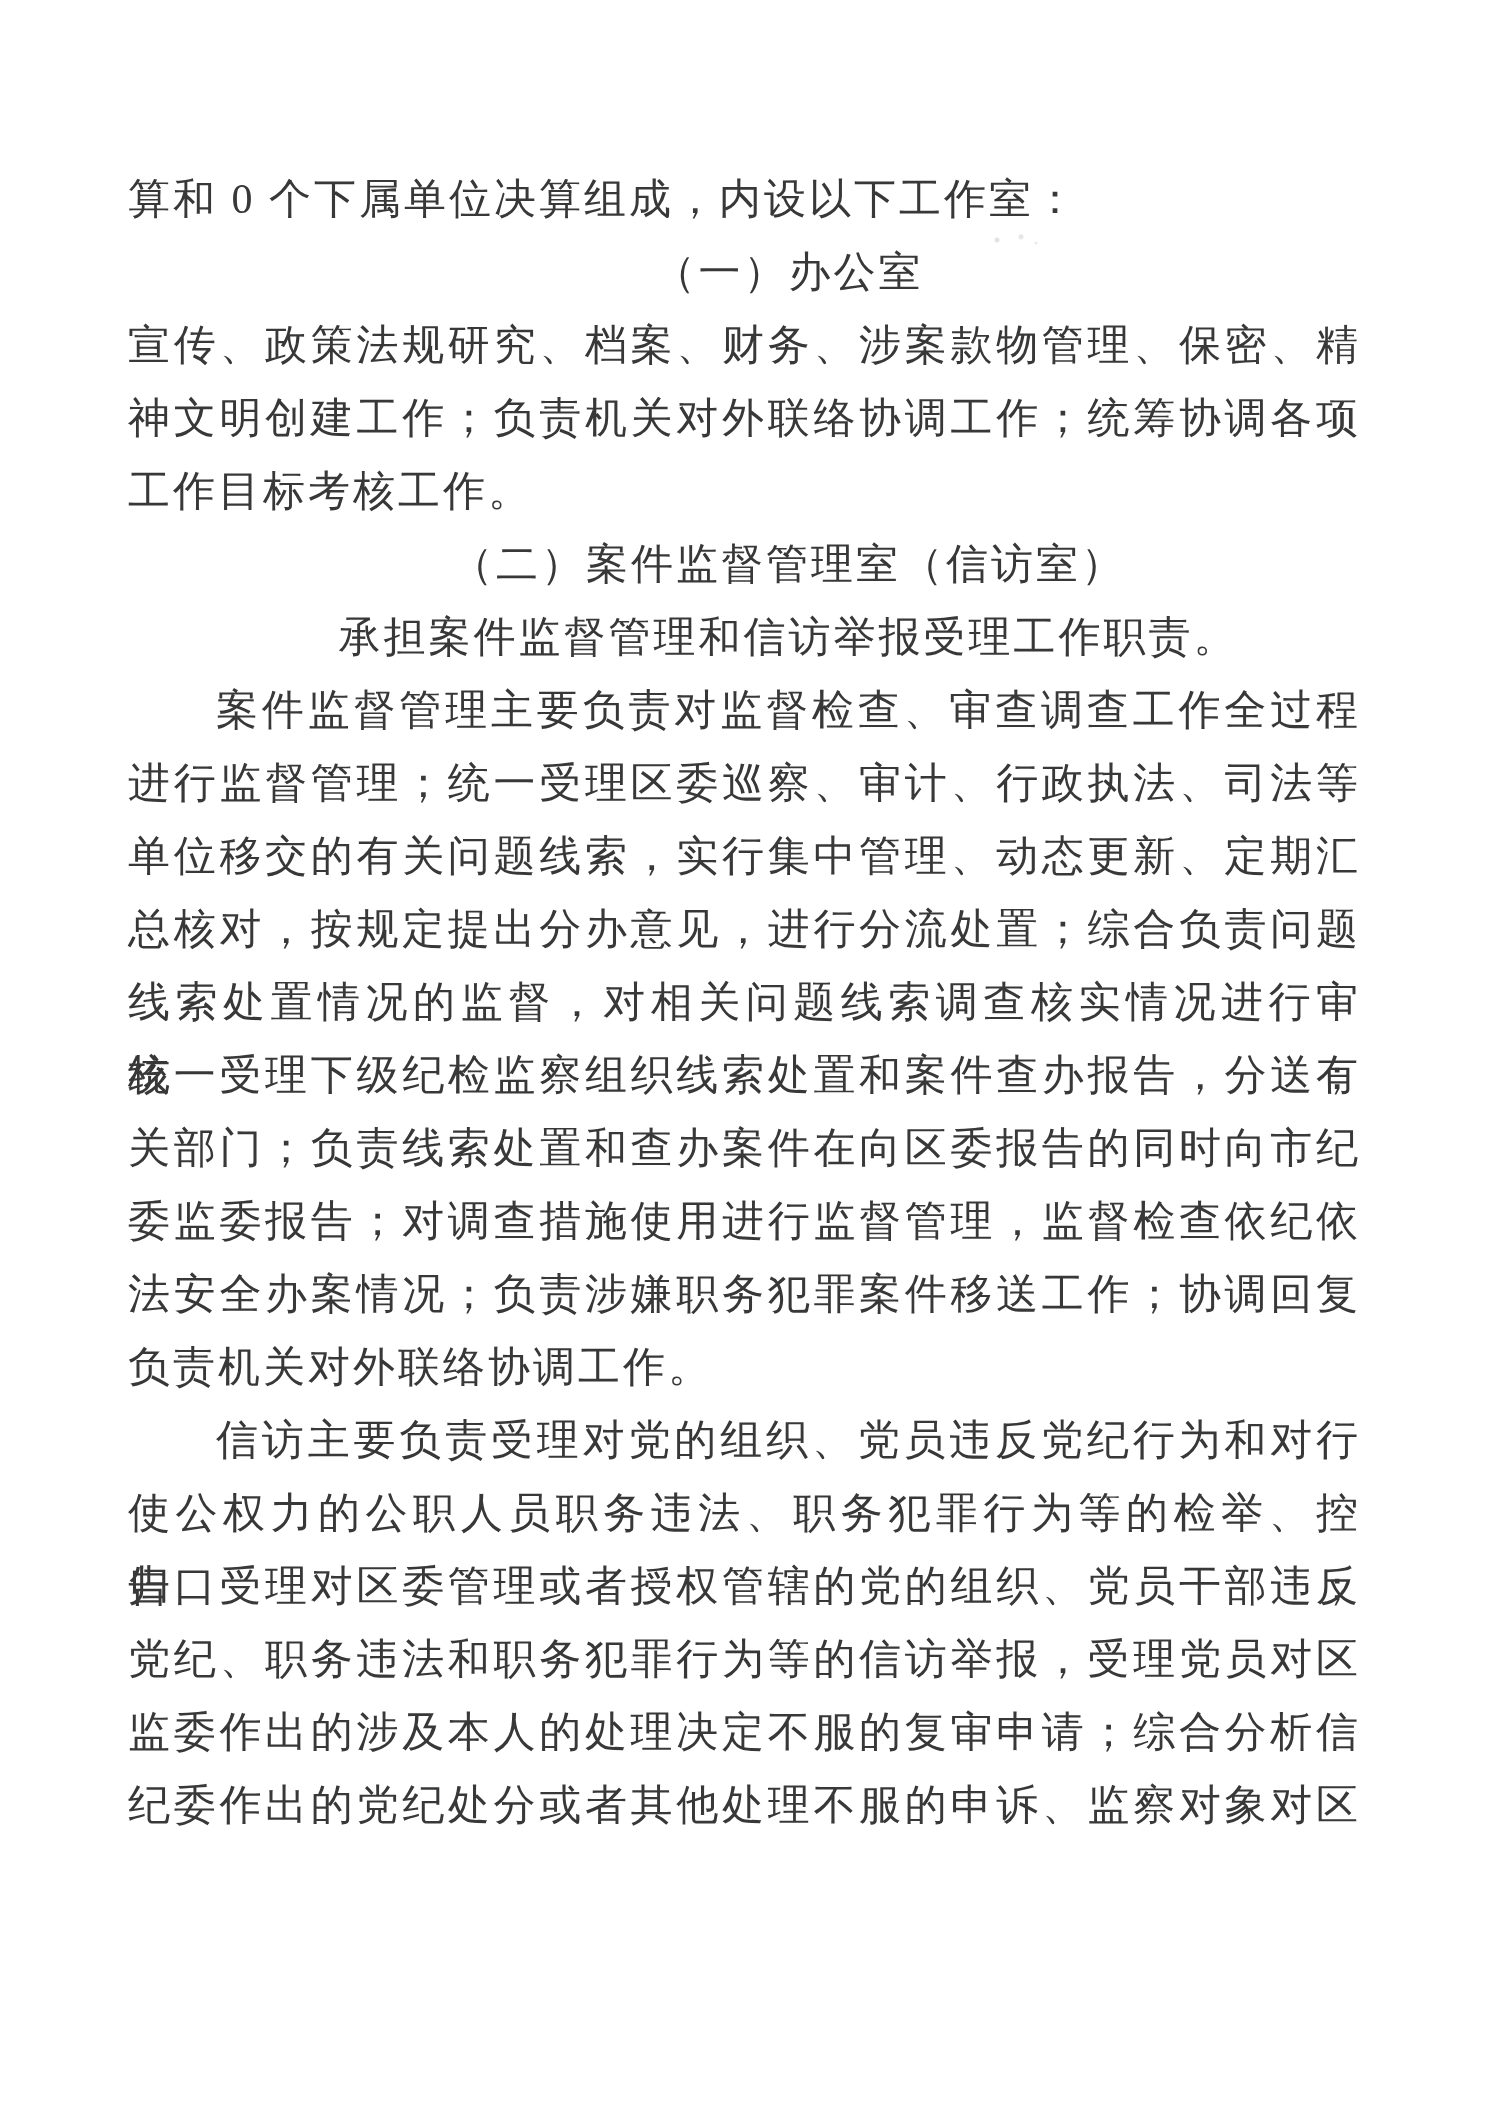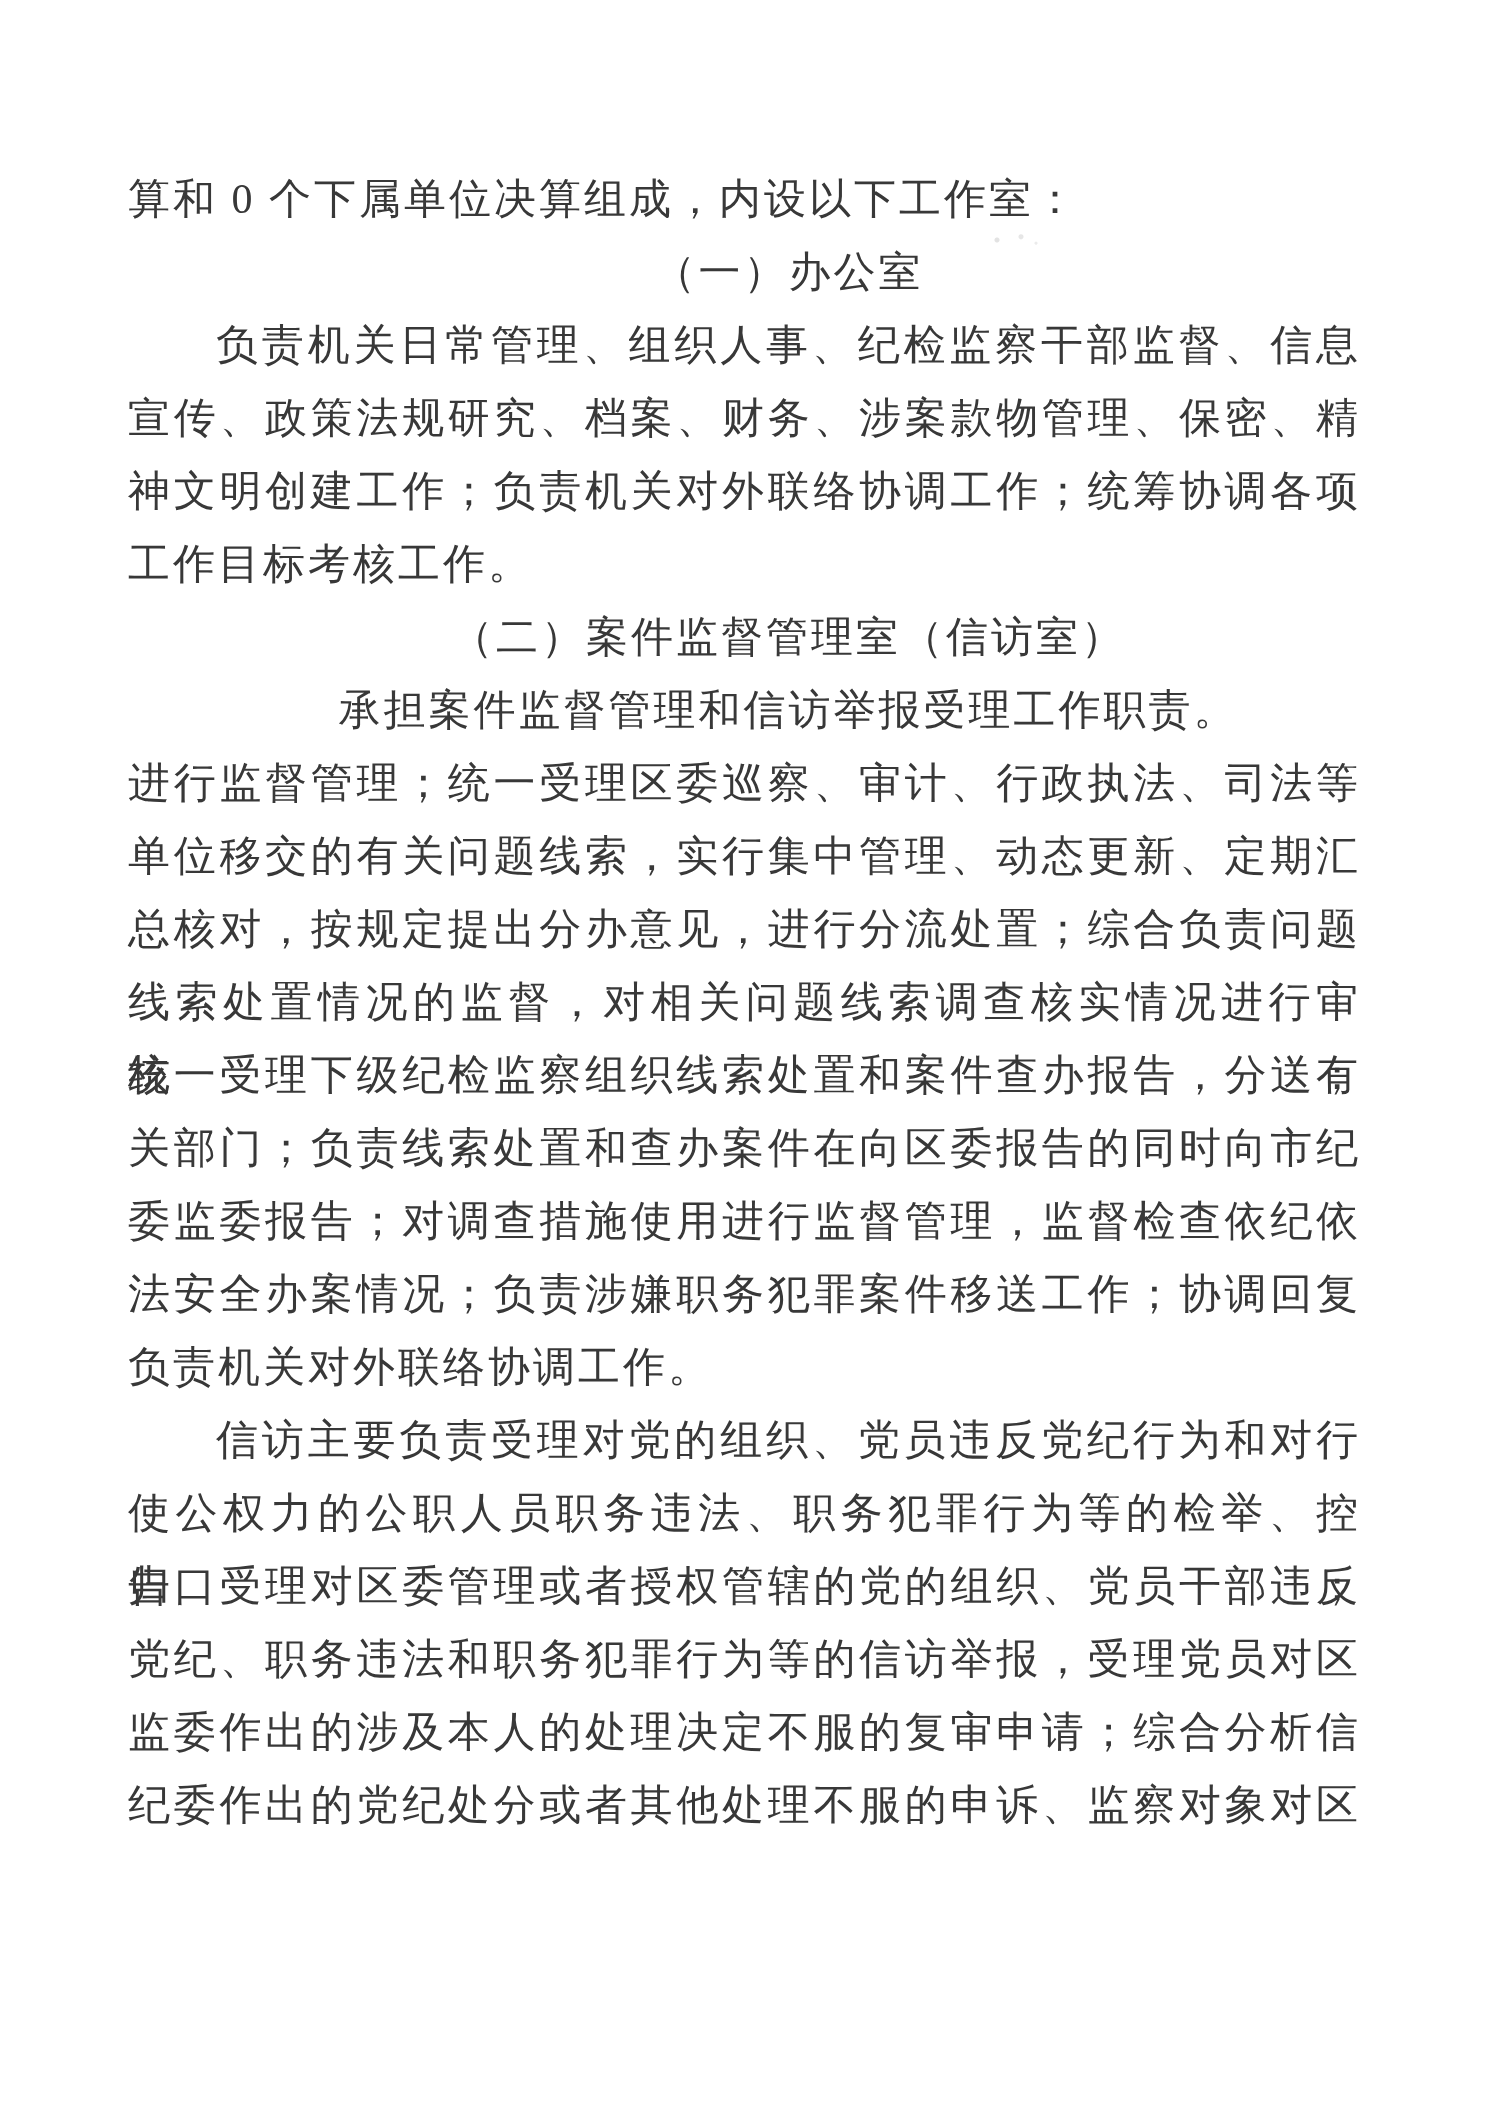--- a/index.html
+++ b/index.html
@@ -58,26 +58,26 @@
   }
 </style>
 </head>
 <body>
 
 <div class="page">
   <div class="smudge"></div>
   <div class="textblock">
     <p class="line">算和 0 个下属单位决算组成，内设以下工作室：</p>
     <p class="line indent">（一）办公室</p>
-    <p class="line indent fit">负责机关日常管理、组织人事、纪检监察干部监督、信息</p>
     <p class="line fit">宣传、政策法规研究、档案、财务、涉案款物管理、保密、精</p>
     <p class="line fit">神文明创建工作；负责机关对外联络协调工作；统筹协调各项</p>
     <p class="line">工作目标考核工作。</p>
     <p class="line indent">（二）案件监督管理室（信访室）</p>
     <p class="line indent">承担案件监督管理和信访举报受理工作职责。</p>
+    <p class="line indent fit">案件监督管理主要负责对监督检查、审查调查工作全过程</p>
     <p class="line fit">进行监督管理；统一受理区委巡察、审计、行政执法、司法等</p>
     <p class="line fit">单位移交的有关问题线索，实行集中管理、动态更新、定期汇</p>
     <p class="line fit">总核对，按规定提出分办意见，进行分流处置；综合负责问题</p>
     <p class="line fit">线索处置情况的监督，对相关问题线索调查核实情况进行审核；</p>
     <p class="line fit">统一受理下级纪检监察组织线索处置和案件查办报告，分送有</p>
     <p class="line fit">关部门；负责线索处置和查办案件在向区委报告的同时向市纪</p>
     <p class="line fit">委监委报告；对调查措施使用进行监督管理，监督检查依纪依</p>
     <p class="line fit">法安全办案情况；负责涉嫌职务犯罪案件移送工作；协调回复</p>
     <p class="line">负责机关对外联络协调工作。</p>
     <p class="line indent fit">信访主要负责受理对党的组织、党员违反党纪行为和对行</p>

